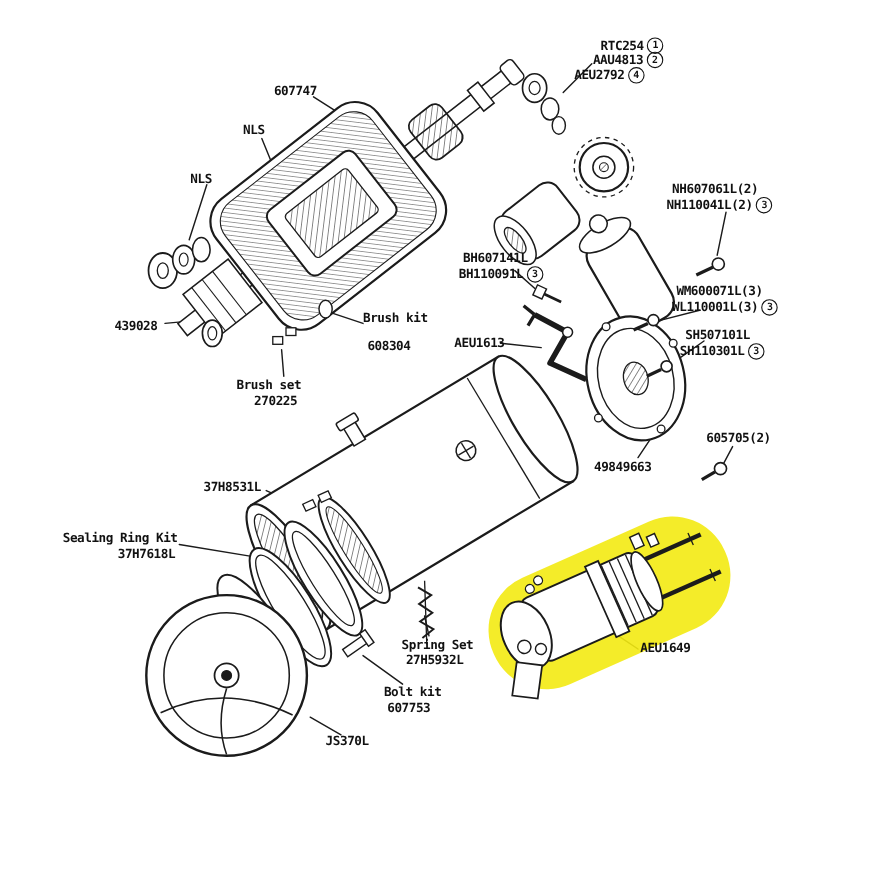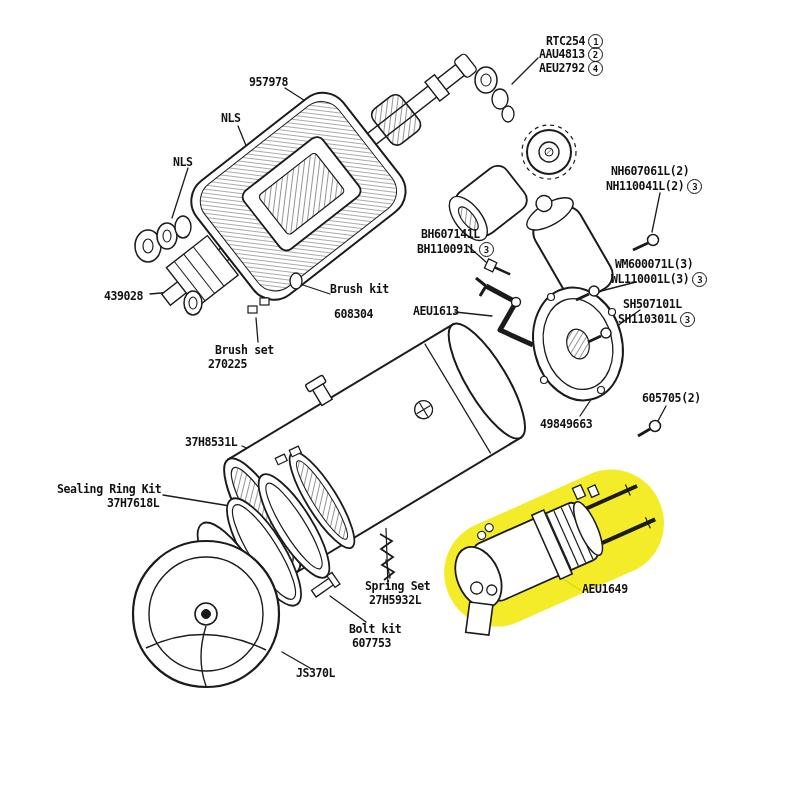--- a/index.html
+++ b/index.html
@@ -201,26 +201,26 @@
 </svg>
 
   <div class="lbl" style="left:546px;top:34px">
     <span>RTC254</span>
     <span class="badge">1</span>
   </div>
   <div class="lbl" style="left:539px;top:47px">
     <span>AAU4813</span>
     <span class="badge">2</span>
   </div>
-  <div class="lbl" style="left:539px;top:61px">
+  <div class="lbl" style="left:522px;top:61px">
     <span>AEU2792</span>
     <span class="badge">4</span>
   </div>
   <div class="lbl" style="left:249px;top:76px">
-    <span>957978</span>
+    <span>607747</span>
   </div>
   <div class="lbl" style="left:221px;top:112px">
     <span>NLS</span>
   </div>
   <div class="lbl" style="left:173px;top:156px">
     <span>NLS</span>
   </div>
   <div class="lbl" style="left:611px;top:165px">
     <span>NH607061L(2)</span>
   </div>
@@ -257,21 +257,21 @@
   </div>
   <div class="lbl" style="left:334px;top:308px">
     <span>608304</span>
   </div>
   <div class="lbl" style="left:413px;top:305px">
     <span>AEU1613</span>
   </div>
   <div class="lbl" style="left:215px;top:344px">
     <span>Brush set</span>
   </div>
-  <div class="lbl" style="left:208px;top:358px">
+  <div class="lbl" style="left:231px;top:358px">
     <span>270225</span>
   </div>
   <div class="lbl" style="left:540px;top:418px">
     <span>49849663</span>
   </div>
   <div class="lbl" style="left:642px;top:392px">
     <span>605705(2)</span>
   </div>
   <div class="lbl" style="left:185px;top:436px">
     <span>37H8531L</span>

